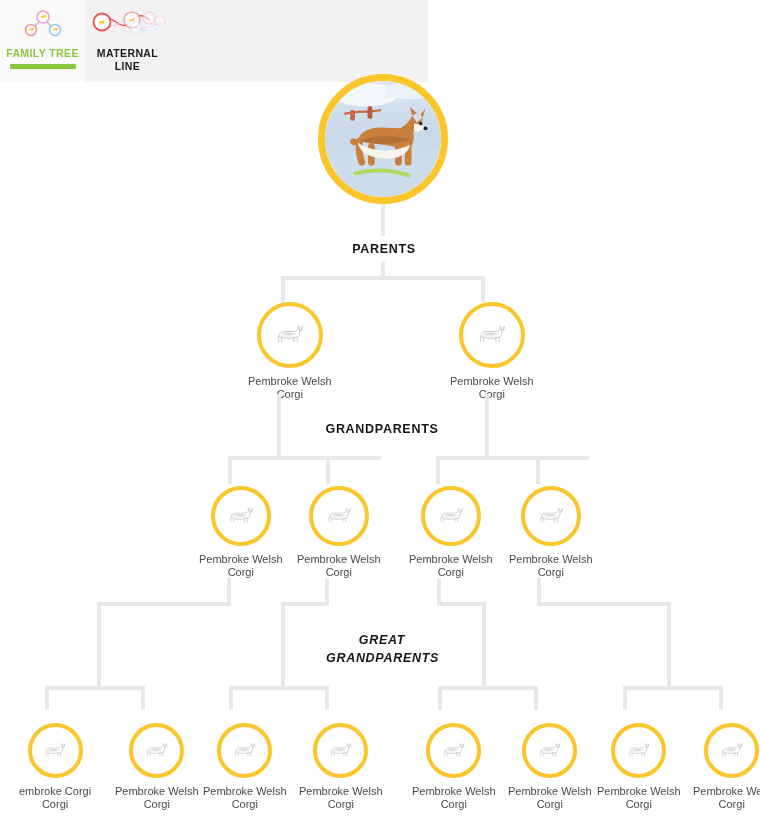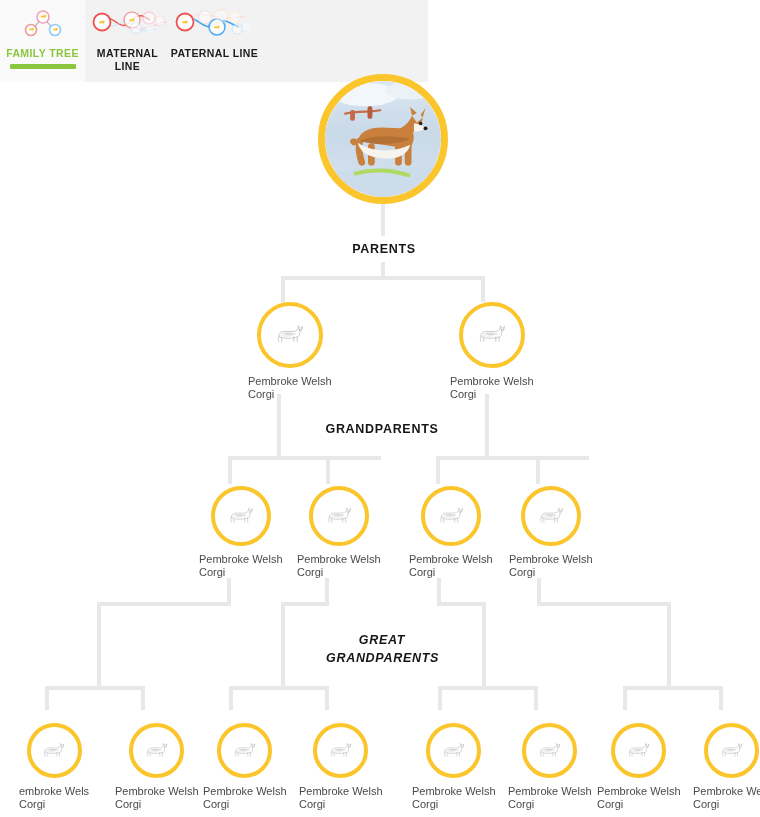--- a/index.html
+++ b/index.html
@@ -62,21 +62,21 @@
   .ring {
     border-radius: 50%;
     border-style: solid;
     border-color: #fbc52c;
     background: #ffffff;
     display: flex; align-items: center; justify-content: center;
     overflow: hidden;
   }
   .node-label {
     margin-top: 7px;
-    font-size: 11px; color: #4a4a4a; text-align: left; line-height: 13px;
+    font-size: 11px; color: #4a4a4a; text-align: center; line-height: 13px;
     white-space: nowrap;
   }
   .node-label .l2 { display: block; }
 
   
   .hero { left: 318px; top: 74px; }
   .hero .ring { width: 130px; height: 130px; border-width: 7px; position: relative; }
   .hero-photo { position: absolute; inset: 0; }
 
   
@@ -130,41 +130,20 @@
           <g fill="#fcc42c">
             <path d="M6.8 14 l1-1.7 h2.6 l1-1.4 .5 1 1-.5 -.5 1.5 .5 .5 -1 .4 -.5 1.5 -.5-1 h-2.6 z"></path>
             <path d="M36.8 12 l1-1.7 h2.6 l1-1.4 .5 1 1-.5 -.5 1.5 .5 .5 -1 .4 -.5 1.5 -.5-1 h-2.6 z" opacity=".85"></path>
           </g>
         </svg>
       </div>
       <div class="tab-label">MATERNAL LINE</div>
 
     </div>
 
-    <div class="tab t4">
-      <div class="tab-icon">
-        <svg width="80" height="28" viewBox="0 0 80 28">
-          <path d="M10 13 C20 1, 28 25, 40 15 C50 7, 56 16, 64 18" fill="none" stroke="#42a5f5" stroke-width="1.5"></path>
-          <path d="M12 12 C22 2, 32 6, 42 8 C52 10, 60 8, 70 8" fill="none" stroke="#ffcdd2" stroke-width="1.3" opacity=".5"></path>
-          <circle cx="10" cy="13" r="8.5" fill="#fff" stroke="#ef5350" stroke-width="1.8"></circle>
-          <circle cx="42" cy="18" r="8" fill="#fff" stroke="#42a5f5" stroke-width="1.6" opacity=".9"></circle>
-          <circle cx="30" cy="8" r="6.5" fill="#fff" stroke="#ffcdd2" stroke-width="1.2" opacity=".5"></circle>
-          <circle cx="46" cy="7" r="6.5" fill="#fff" stroke="#ffe0b2" stroke-width="1.2" opacity=".45"></circle>
-          <circle cx="60" cy="8" r="5.5" fill="#fff" stroke="#ffecb3" stroke-width="1.2" opacity=".4"></circle>
-          <circle cx="62" cy="20" r="5" fill="#fff" stroke="#bbdefb" stroke-width="1.2" opacity=".5"></circle>
-          <circle cx="72" cy="18" r="4.5" fill="#fff" stroke="#e3f2fd" stroke-width="1.2" opacity=".45"></circle>
-          <g fill="#fcc42c">
-            <path d="M6.8 14 l1-1.7 h2.6 l1-1.4 .5 1 1-.5 -.5 1.5 .5 .5 -1 .4 -.5 1.5 -.5-1 h-2.6 z"></path>
-            <path d="M38.8 19 l1-1.7 h2.6 l1-1.4 .5 1 1-.5 -.5 1.5 .5 .5 -1 .4 -.5 1.5 -.5-1 h-2.6 z" opacity=".9"></path>
-          </g>
-        </svg>
-      </div>
-      <div class="tab-label">PATERNAL LINE</div>
-
-    </div>
   </div>
 
   <div class="tree">
 
     <svg width="0" height="0" style="position:absolute" aria-hidden="true">
       <symbol id="corgi" viewBox="0 0 100 60">
         <g fill="none" stroke="#9e9e9e" stroke-width="1.5" stroke-linecap="round" stroke-linejoin="round">
           <path d="M18 34 C16 26, 24 20, 34 20 L62 20 C70 19, 74 14, 76 10 L80 16 L86 12 C85 18, 82 21, 78 23 C80 27, 79 32, 76 35"></path>
           <path d="M18 34 C14 40, 16 46, 18 50 M26 38 L26 50 M62 36 L62 50 M72 36 L72 50"></path>
           <path d="M76 10 L74 4 L80 8 M86 12 L88 5 L84 9"></path>
@@ -336,21 +315,21 @@
       <span>GRANDPARENTS</span>
     </div>
 
     <div class="node" style="left:19px; top:723px;">
       <div class="ring" style="width:55px;height:55px;border-width:4px;">
         <svg class="dogart" viewBox="0 0 100 60">
             <use href="#corgi"></use>
           </svg>
       </div>
       <div class="node-label">
-        <span>embroke Wels</span>
+        <span>embroke Corgi</span>
         <span class="l2">Corgi</span>
       </div>
     </div>
     <div class="node" style="left:115px; top:723px;">
       <div class="ring" style="width:55px;height:55px;border-width:4px;">
         <svg class="dogart" viewBox="0 0 100 60">
             <use href="#corgi"></use>
           </svg>
       </div>
       <div class="node-label">

